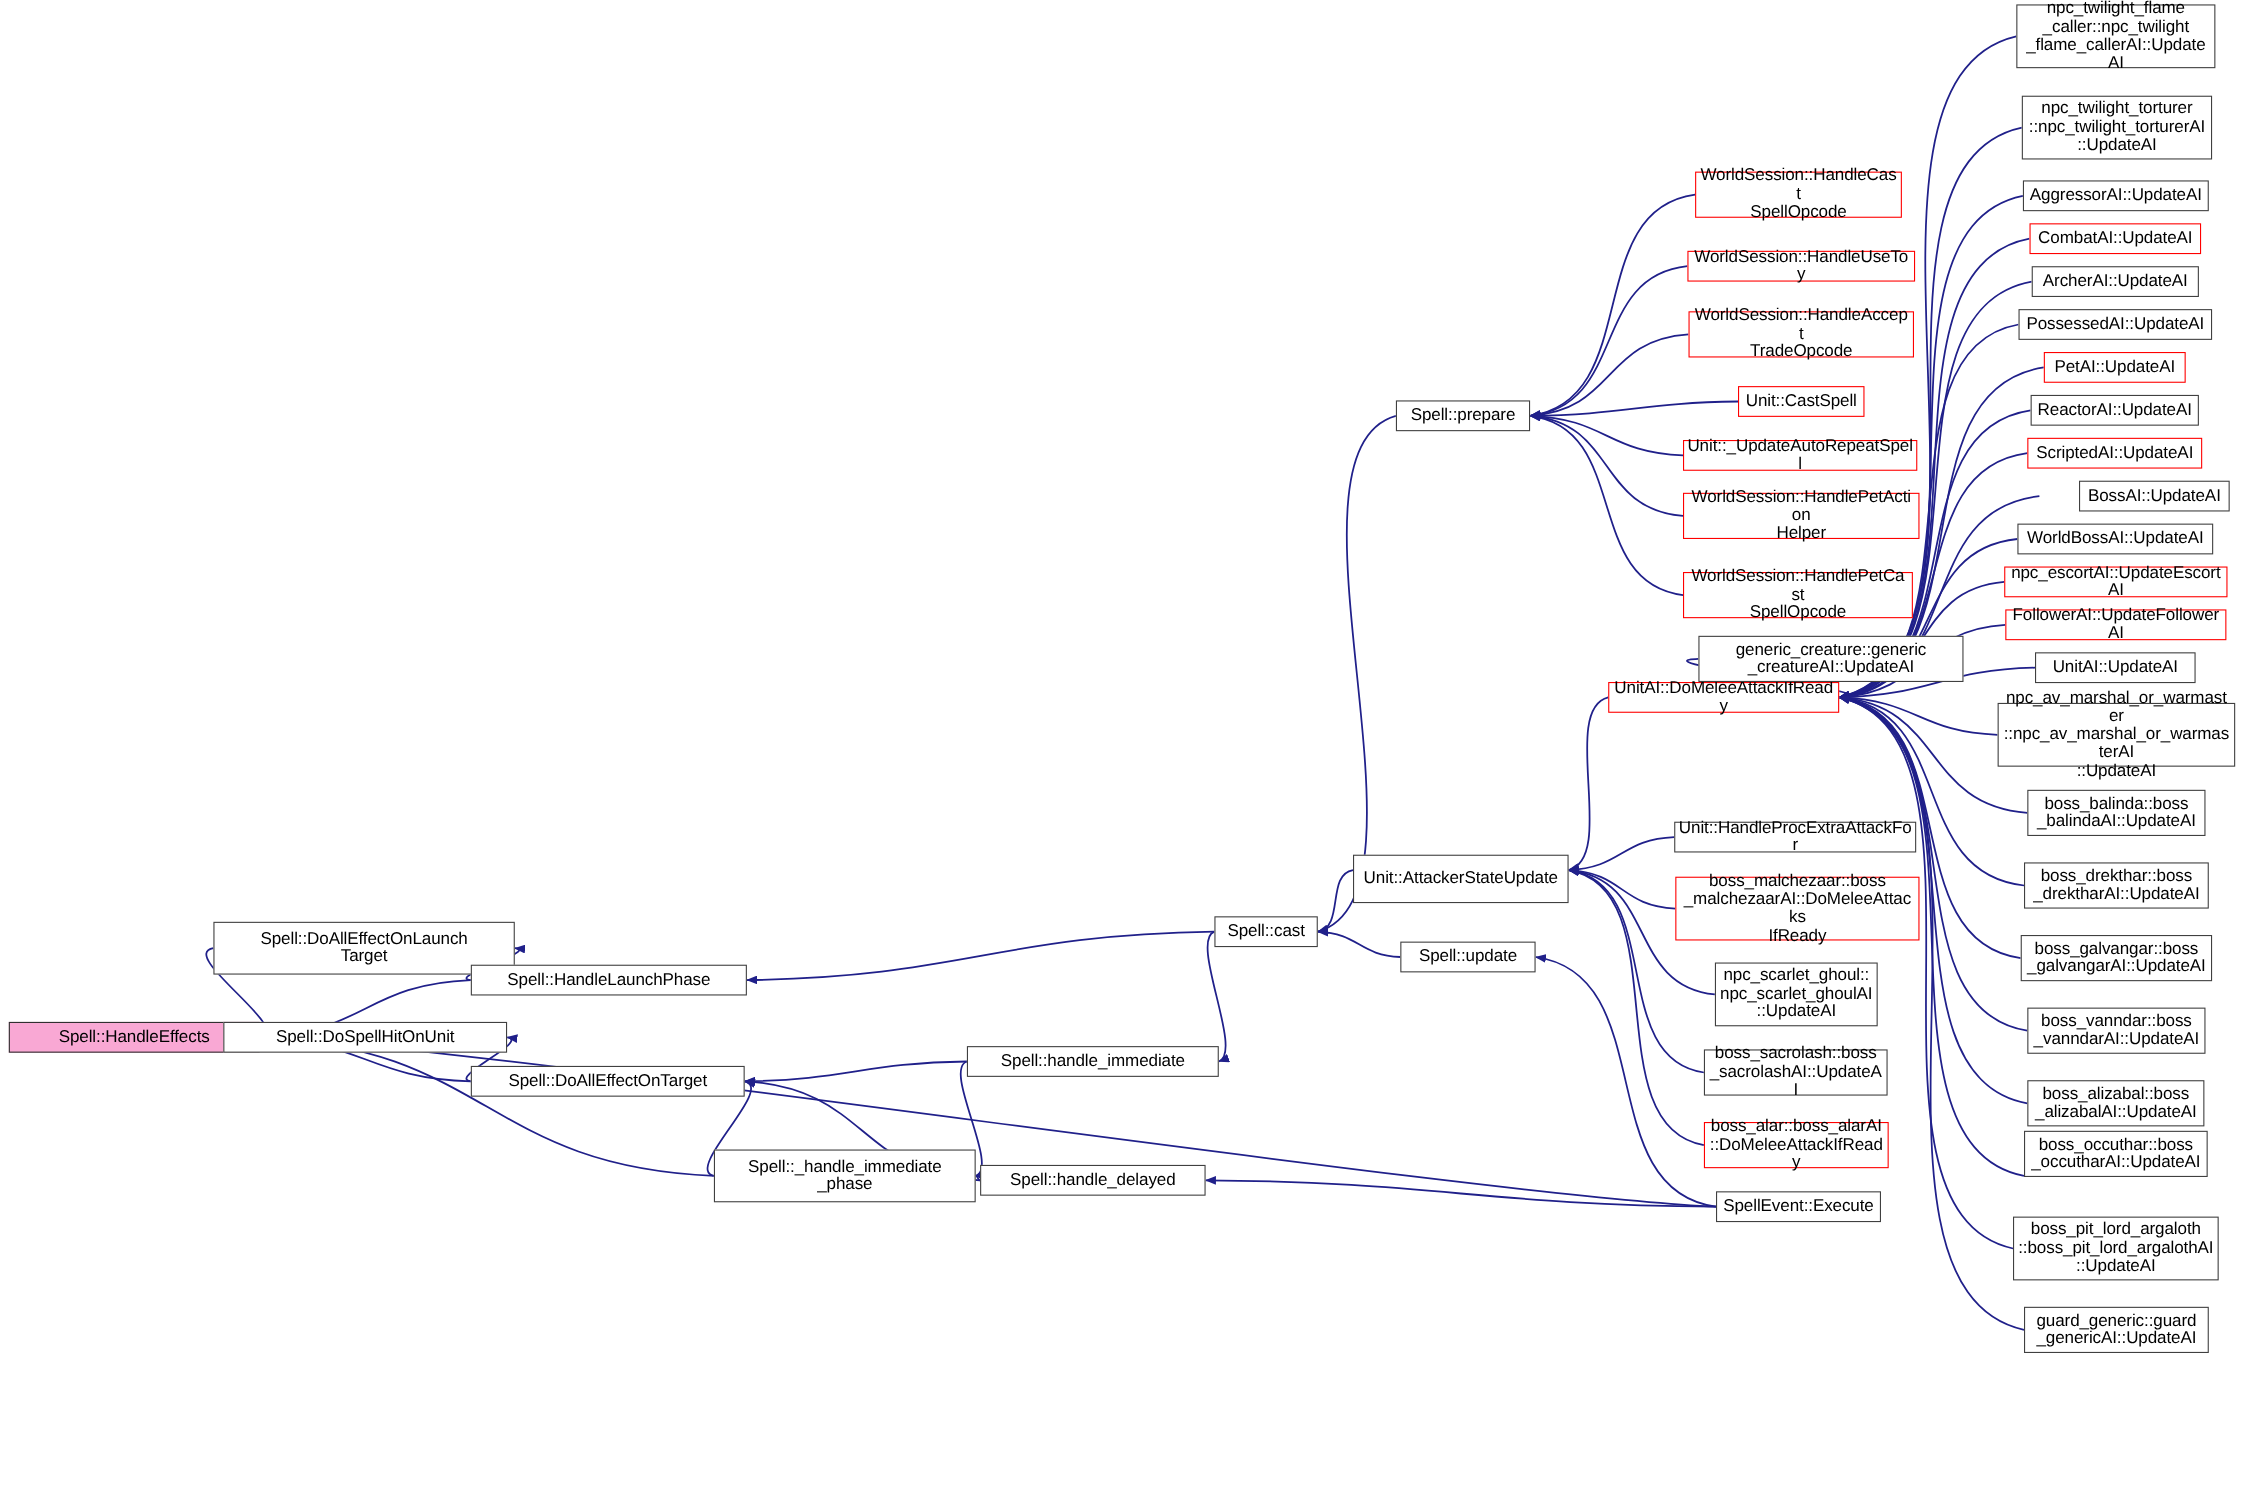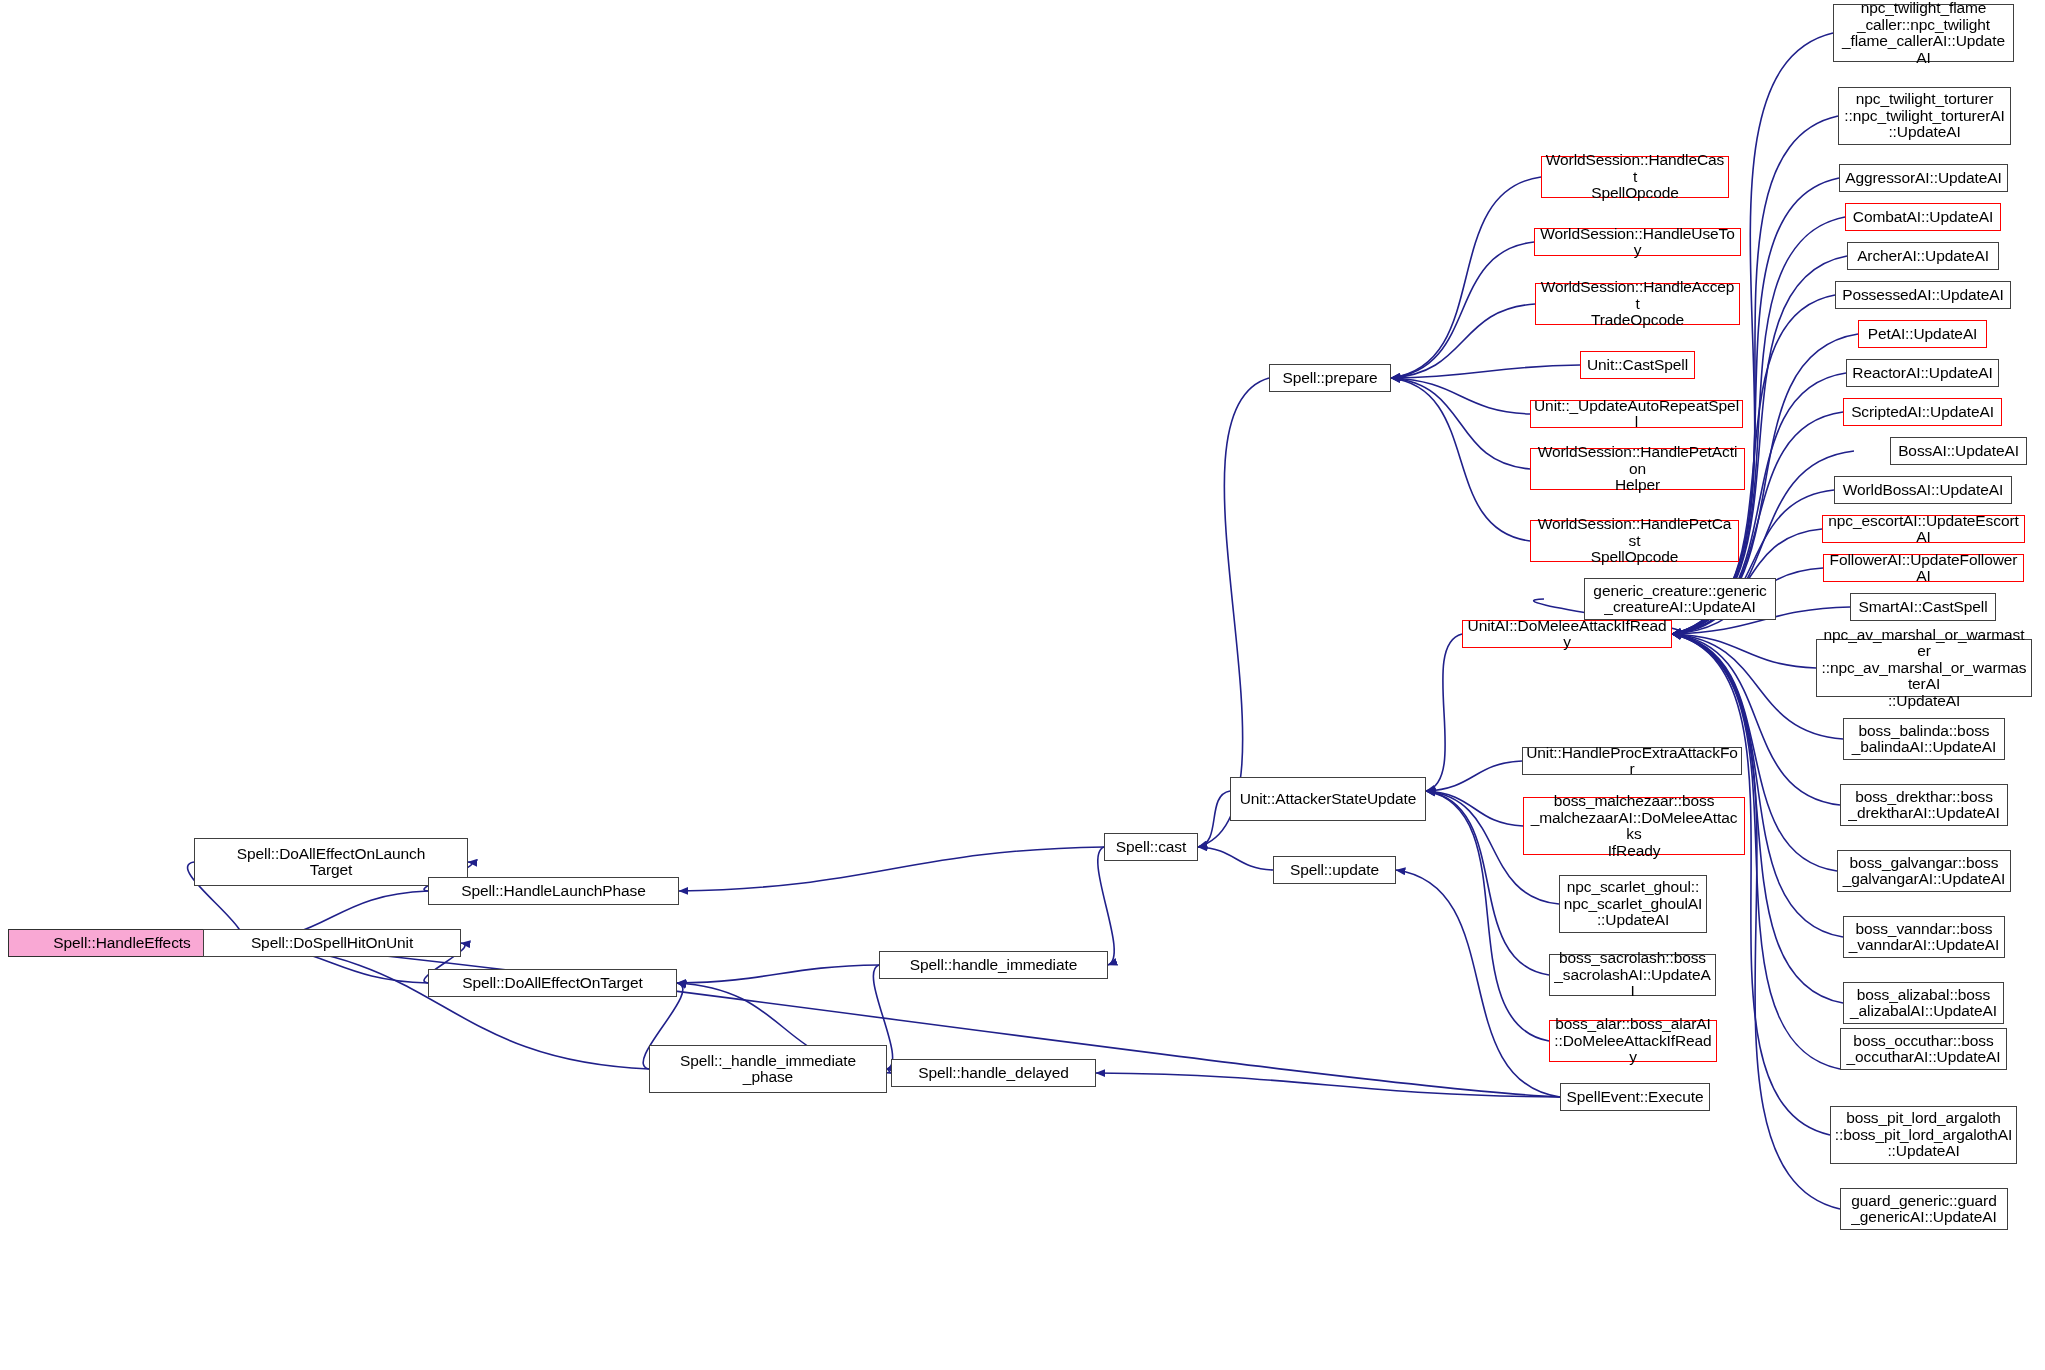--- a/index.html
+++ b/index.html
@@ -171,21 +171,21 @@
     </div>
     <div class="node red" style="left: 1530px; top: 400px; width: 213px; height: 28px;">
       <span>Unit::_UpdateAutoRepeatSpell</span>
     </div>
     <div class="node red" style="left: 1530px; top: 448px; width: 215px; height: 42px;">
       <span>WorldSession::HandlePetAction<br>Helper</span>
     </div>
     <div class="node red" style="left: 1530px; top: 520px; width: 209px; height: 42px;">
       <span>WorldSession::HandlePetCast<br>SpellOpcode</span>
     </div>
-    <div class="node" style="left: 1584px; top: 578px; width: 192px; height: 42px;">
+    <div class="node" style="left: 1544px; top: 578px; width: 241px; height: 42px;">
       <span>generic_creature::generic<br>_creatureAI::UpdateAI</span>
     </div>
     <div class="node" style="left: 1522px; top: 747px; width: 220px; height: 28px;">
       <span>Unit::HandleProcExtraAttackFor</span>
     </div>
     <div class="node red" style="left: 1523px; top: 797px; width: 222px; height: 58px;">
       <span>boss_malchezaar::boss<br>_malchezaarAI::DoMeleeAttacks<br>IfReady</span>
     </div>
     <div class="node" style="left: 1559px; top: 875px; width: 148px; height: 58px;">
       <span>npc_scarlet_ghoul::<br>npc_scarlet_ghoulAI<br>::UpdateAI</span>
@@ -232,21 +232,21 @@
     <div class="node" style="left: 1834px; top: 476px; width: 178px; height: 28px;">
       <span>WorldBossAI::UpdateAI</span>
     </div>
     <div class="node red" style="left: 1822px; top: 515px; width: 203px; height: 28px;">
       <span>npc_escortAI::UpdateEscortAI</span>
     </div>
     <div class="node red" style="left: 1823px; top: 554px; width: 201px; height: 28px;">
       <span>FollowerAI::UpdateFollowerAI</span>
     </div>
     <div class="node" style="left: 1850px; top: 593px; width: 146px; height: 28px;">
-      <span>SmartAI::CastSpell</span>
+      <span>UnitAI::UpdateAI</span>
     </div>
     <div class="node" style="left: 1816px; top: 639px; width: 216px; height: 58px;">
       <span>npc_av_marshal_or_warmaster<br>::npc_av_marshal_or_warmasterAI<br>::UpdateAI</span>
     </div>
     <div class="node" style="left: 1843px; top: 718px; width: 162px; height: 42px;">
       <span>boss_balinda::boss<br>_balindaAI::UpdateAI</span>
     </div>
     <div class="node" style="left: 1840px; top: 784px; width: 168px; height: 42px;">
       <span>boss_drekthar::boss<br>_drektharAI::UpdateAI</span>
     </div>

